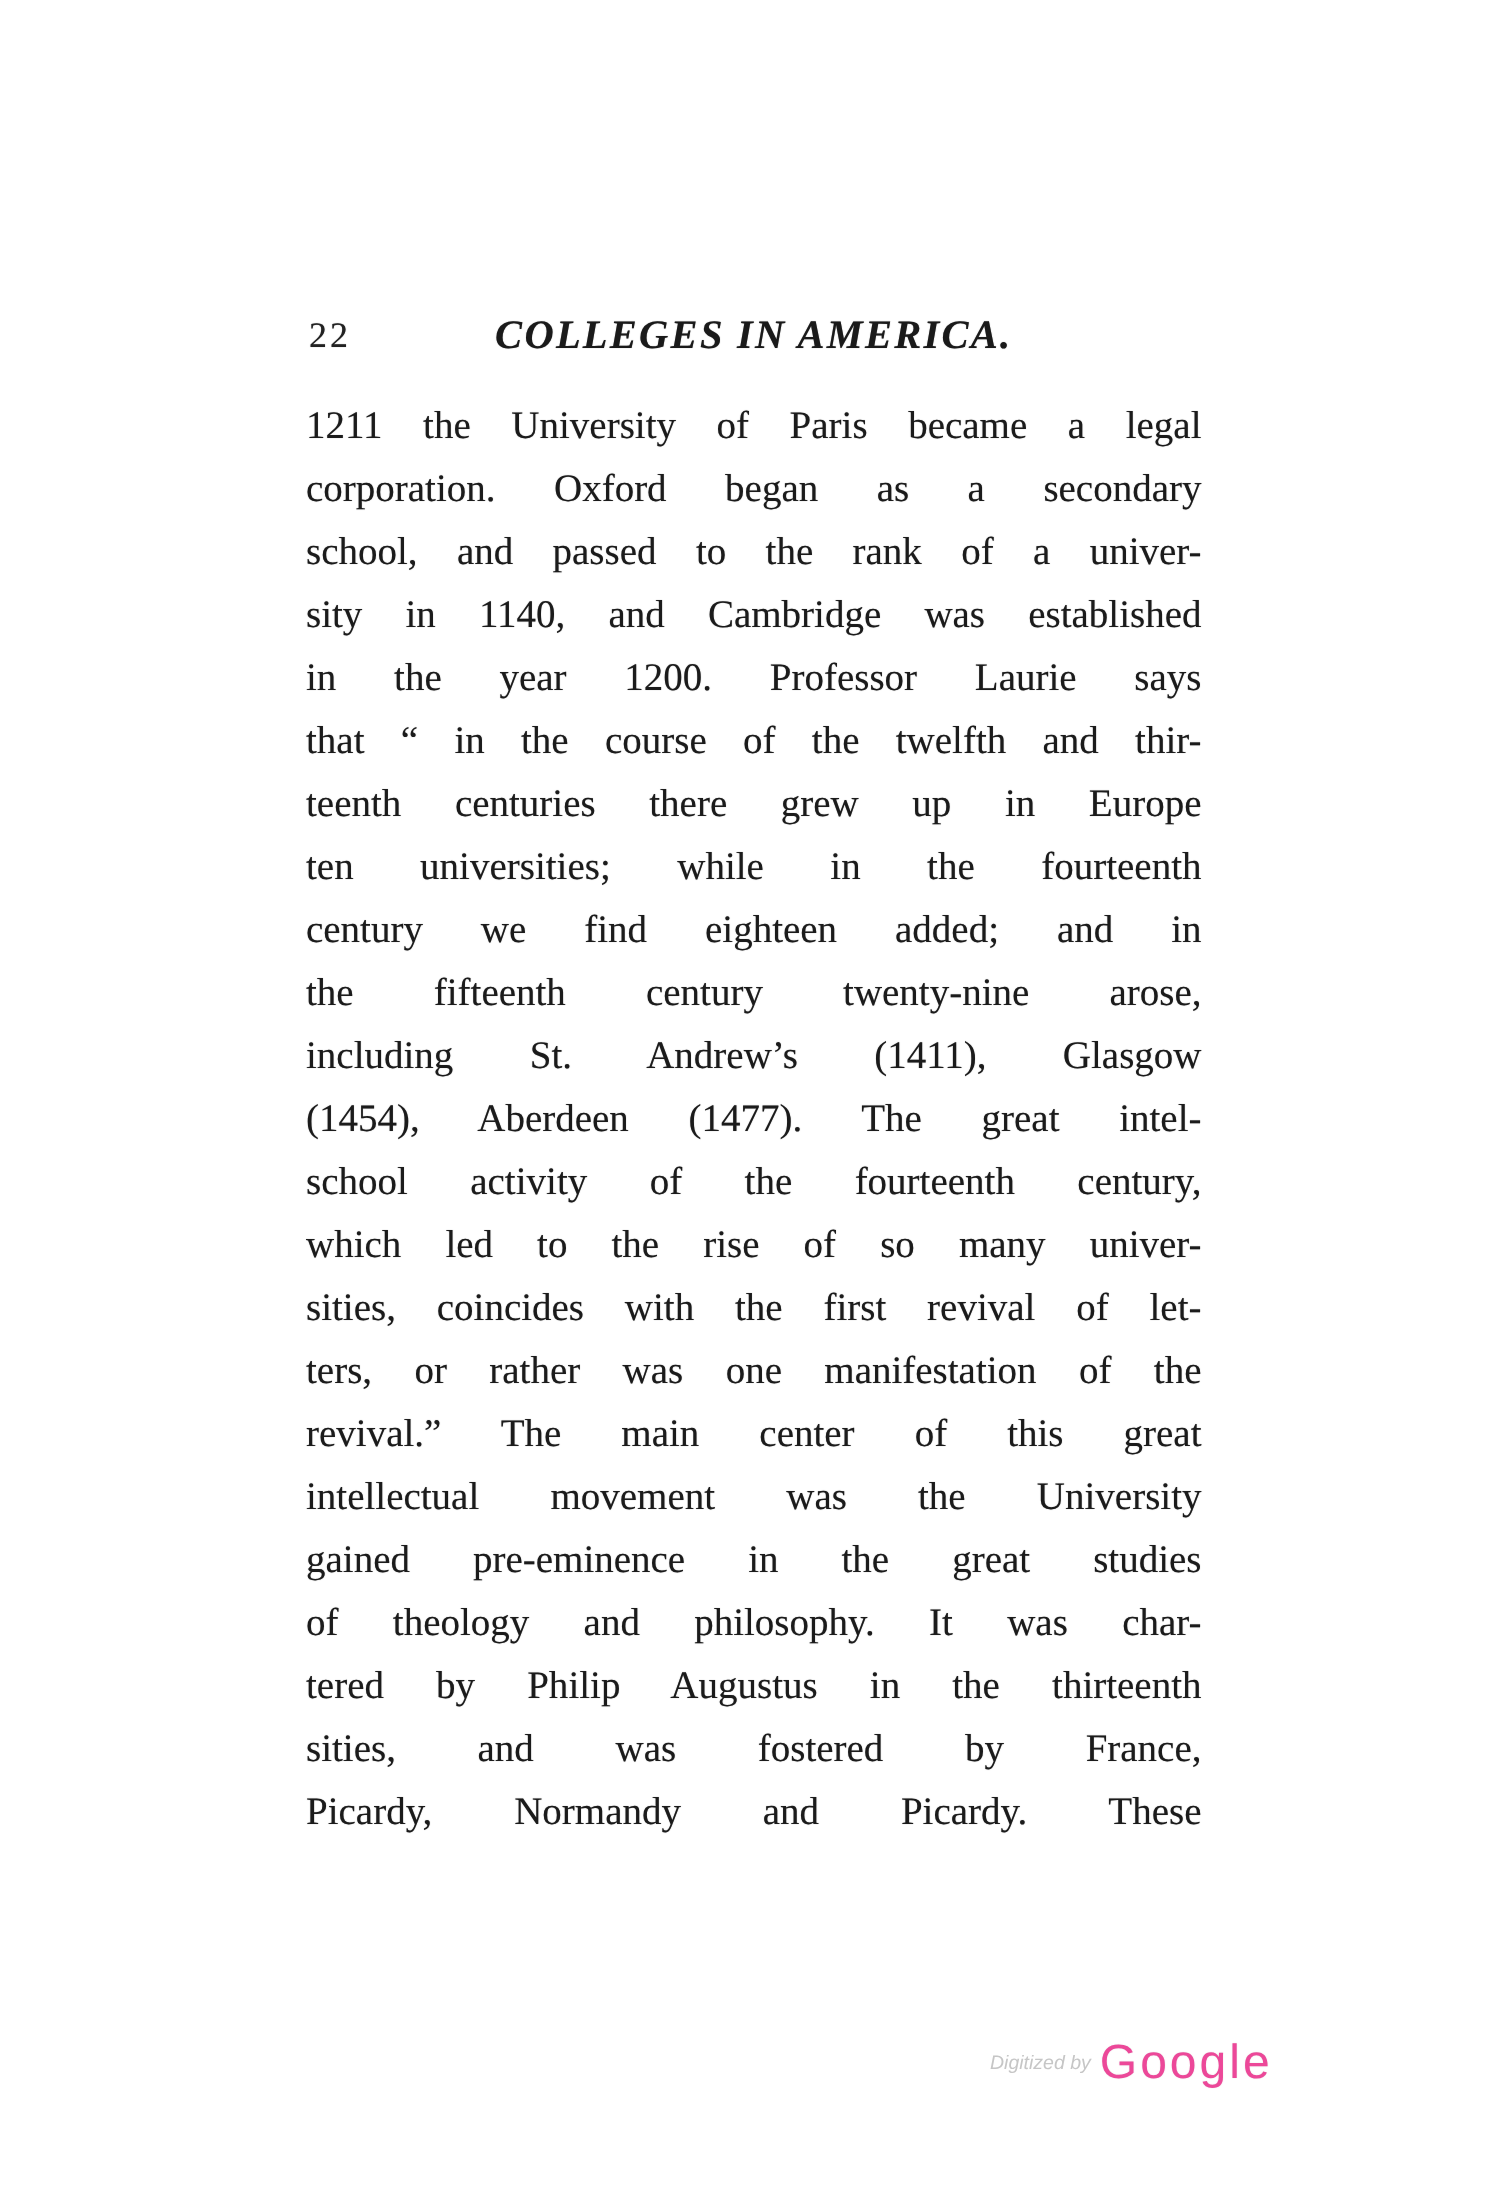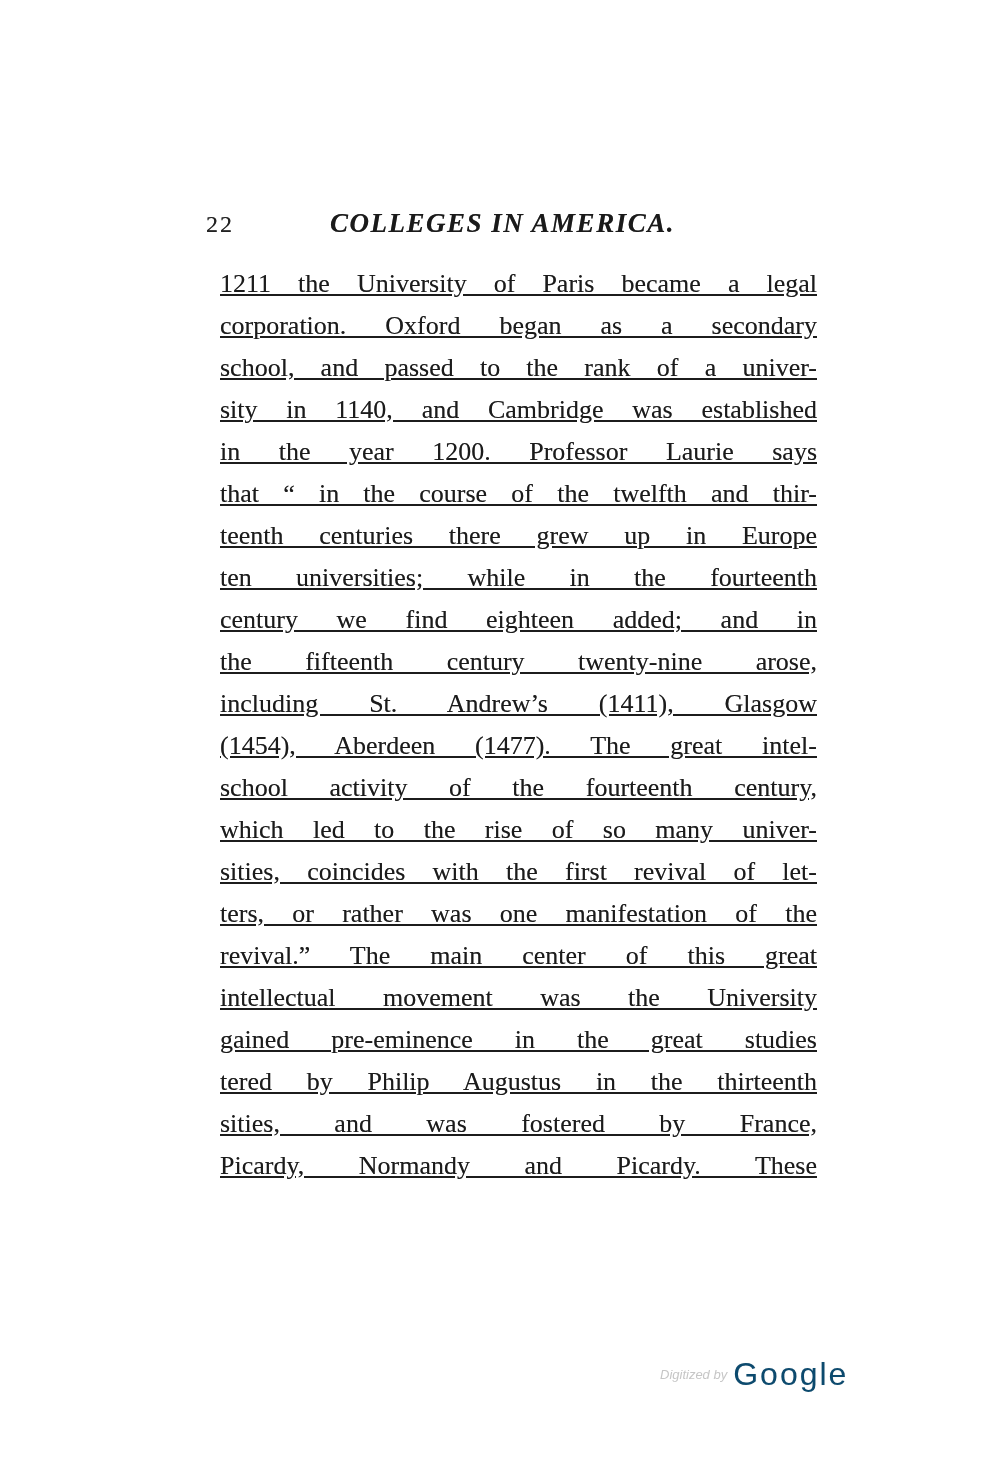--- a/index.html
+++ b/index.html
@@ -38,24 +38,23 @@
     text-align: center;
     font-style: italic;
     font-weight: 700;
     font-size: 27px;
     letter-spacing: 1.5px;
     color: #1a1a1a;
     text-shadow: 0 0 0.6px rgba(30,30,30,0.55);
   }
   .body {
     position: absolute;
-    left: 220px;
+    left: 204px;
     top: 263px;
     width: 597px;
-    text-decoration: underline;
   }
   .line {
     font-size: 26px;
     line-height: 42px;
     height: 42px;
     text-align: justify;
     text-align-last: justify;
     color: #1b1b1b;
     text-shadow: 0 0 0.6px rgba(30,30,30,0.5);
   }
@@ -72,21 +71,21 @@
     font-size: 13px;
     color: #c6c6c6;
     margin-right: 6px;
     vertical-align: 6px;
     text-align: center;
   }
   .wm-brand {
     font-family: "Liberation Sans", sans-serif;
     font-size: 32px;
     font-weight: 400;
-    color: #0c4a6e;
+    color: #ec4899;
     letter-spacing: 2px;
     text-shadow: 0 0 1px #e2e2e2;
   }
 </style>
 </head>
 <body>
 
 <div class="page">
 
   <div class="header">
@@ -107,20 +106,21 @@
     <div class="line">the fifteenth century twenty-nine arose,</div>
     <div class="line">including St. Andrew’s (1411), Glasgow</div>
     <div class="line">(1454), Aberdeen (1477).  The great intel-</div>
     <div class="line">school activity of the fourteenth century,</div>
     <div class="line">which led to the rise of so many univer-</div>
     <div class="line">sities, coincides with the first revival of let-</div>
     <div class="line">ters, or rather was one manifestation of the</div>
     <div class="line">revival.”  The main center of this great</div>
     <div class="line">intellectual movement was the University</div>
     <div class="line">gained pre-eminence in the great studies</div>
+    <div class="line">of theology and philosophy.  It was char-</div>
     <div class="line">tered by Philip Augustus in the thirteenth</div>
     <div class="line">sities, and was fostered by France,</div>
     <div class="line">Picardy, Normandy and Picardy.  These</div>
   </div>
 
   <div class="watermark">
     <span class="wm-prefix">Digitized by</span><span class="wm-brand">Google</span>
   </div>
 
 </div>

